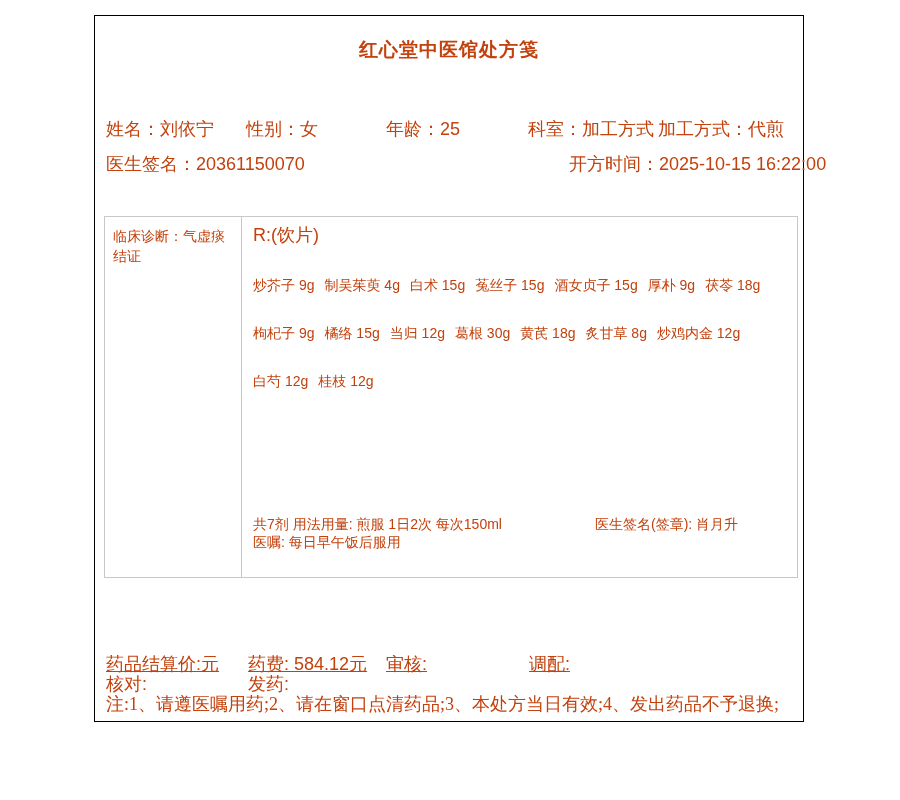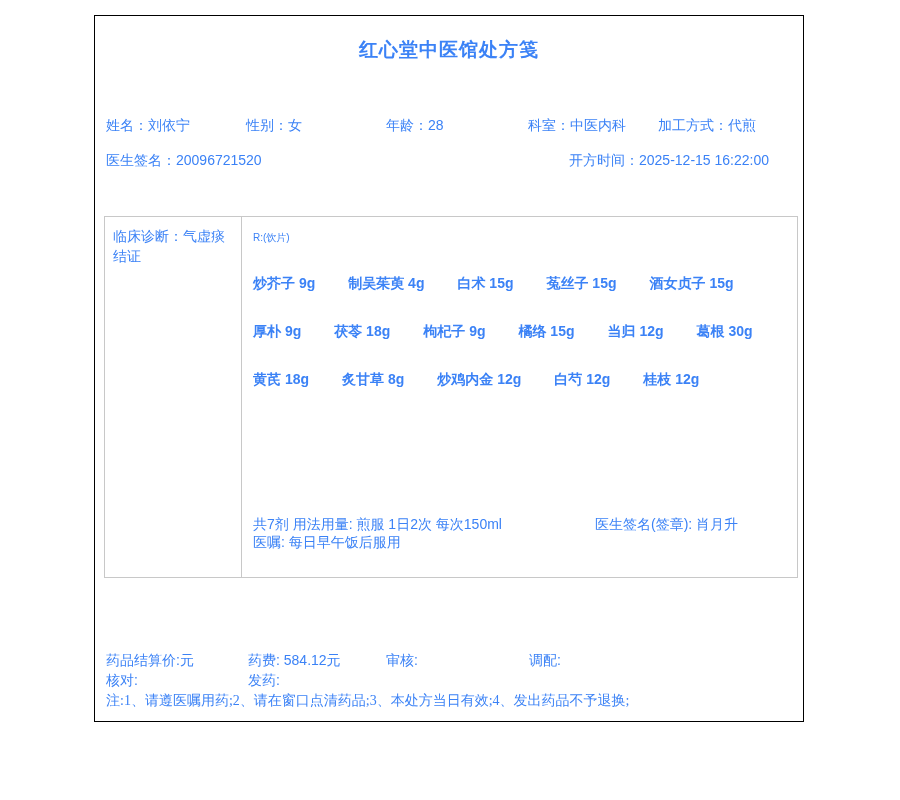--- a/index.html
+++ b/index.html
@@ -3,21 +3,21 @@
 <meta charset="utf-8">
 <style>
   * { box-sizing: border-box; }
   html, body { margin: 0; padding: 0; background: #fff; }
   #canvas {
     position: relative;
     width: 900px;
     height: 800px;
     background: #ffffff;
     font-family: "Liberation Sans", "DejaVu Sans", sans-serif;
-    color: #3b82f6;
+    color: #c2410c;
   }
   .page {
     position: absolute;
     left: 94px;
     top: 15px;
     width: 710px;
     height: 707px;
     border: 1px solid #000;
     background: #fff;
   }
@@ -25,21 +25,21 @@
     position: absolute;
     top: 21px;
     left: 0;
     width: 100%;
     text-align: center;
     font-size: 19px;
     font-weight: bold;
     letter-spacing: 1px;
   }
   .abs { position: absolute; white-space: nowrap; }
-  .f14 { font-size: 14px; }
+  .f14 { font-size: 18px; }
   .info-row1 { top: 101px; }
   .info-row2 { top: 136px; }
   .rx-box {
     position: absolute;
     left: 9px;
     top: 200px;
     width: 694px;
     height: 362px;
     border: 1px solid #c8c8c8;
   }
@@ -51,55 +51,55 @@
     padding: 9px 5px 9px 8px;
     font-size: 14px;
     line-height: 20px;
     white-space: normal;
   }
   .rx-cell {
     position: absolute;
     left: 138px; top: 0; right: 0; bottom: 0;
     padding: 0 10px;
   }
-  .rx-header { margin-top: 14px; font-size: 10px; }
+  .rx-header { margin-top: 6px; font-size: 18px; }
   .herb-list {
     margin-top: 14px;
     font-size: 14px;
     line-height: 48px;
     white-space: normal;
   }
-  .herb { margin-right: 33px; white-space: nowrap; font-weight: bold; }
+  .herb { margin-right: 10px; white-space: nowrap; }
   .rx-footer {
     position: absolute;
     left: 10px; right: 10px; bottom: 26px;
     font-size: 14px;
     line-height: 18px;
   }
   .sign { position: absolute; left: 342px; top: 0; white-space: nowrap; }
-  .foot-row1 { top: 636px; }
+  .foot-row1 { top: 636px; text-decoration: underline; }
   .foot-row2 { top: 656px; text-align: center; }
   .foot-note { top: 676px; font-family: Liberation Serif, serif; }
 </style>
 </head>
 <body>
 
 <div id="canvas">
   <div class="page">
 
     <div class="title">红心堂中医馆处方笺</div>
 
     <span class="abs f14 info-row1" style="left:11px"><span>姓名：</span><span>刘依宁</span></span>
     <span class="abs f14 info-row1" style="left:151px"><span>性别：</span><span>女</span></span>
-    <span class="abs f14 info-row1" style="left:291px"><span>年龄：</span><span>28</span></span>
-    <span class="abs f14 info-row1" style="left:433px"><span>科室：</span><span>中医内科</span></span>
+    <span class="abs f14 info-row1" style="left:291px"><span>年龄：</span><span>25</span></span>
+    <span class="abs f14 info-row1" style="left:433px"><span>科室：</span><span>加工方式</span></span>
     <span class="abs f14 info-row1" style="left:563px"><span>加工方式：</span><span>代煎</span></span>
 
-    <span class="abs f14 info-row2" style="left:11px"><span>医生签名：</span><span>20096721520</span></span>
-    <span class="abs f14 info-row2" style="left:474px"><span>开方时间：</span><span>2025-12-15 16:22:00</span></span>
+    <span class="abs f14 info-row2" style="left:11px"><span>医生签名：</span><span>20361150070</span></span>
+    <span class="abs f14 info-row2" style="left:474px"><span>开方时间：</span><span>2025-10-15 16:22:00</span></span>
 
     <div class="rx-box">
       <div class="diag-cell"><span>临床诊断：</span><span>气虚痰结证</span></div>
       <div class="rx-cell">
         <div class="rx-header">R:(饮片)</div>
         <div class="herb-list"><span class="herb">炒芥子 9g</span><span class="herb">制吴茱萸 4g</span><span class="herb">白术 15g</span><span class="herb">菟丝子 15g</span><span class="herb">酒女贞子 15g</span><span class="herb">厚朴 9g</span><span class="herb">茯苓 18g</span><span class="herb">枸杞子 9g</span><span class="herb">橘络 15g</span><span class="herb">当归 12g</span><span class="herb">葛根 30g</span><span class="herb">黄芪 18g</span><span class="herb">炙甘草 8g</span><span class="herb">炒鸡内金 12g</span><span class="herb">白芍 12g</span><span class="herb">桂枝 12g</span></div>
         <div class="rx-footer">
           <div>
             <span>共7剂 用法用量: 煎服 1日2次 每次150ml</span>
             <span class="sign"><span>医生签名(签章): </span><span>肖月升</span></span>

